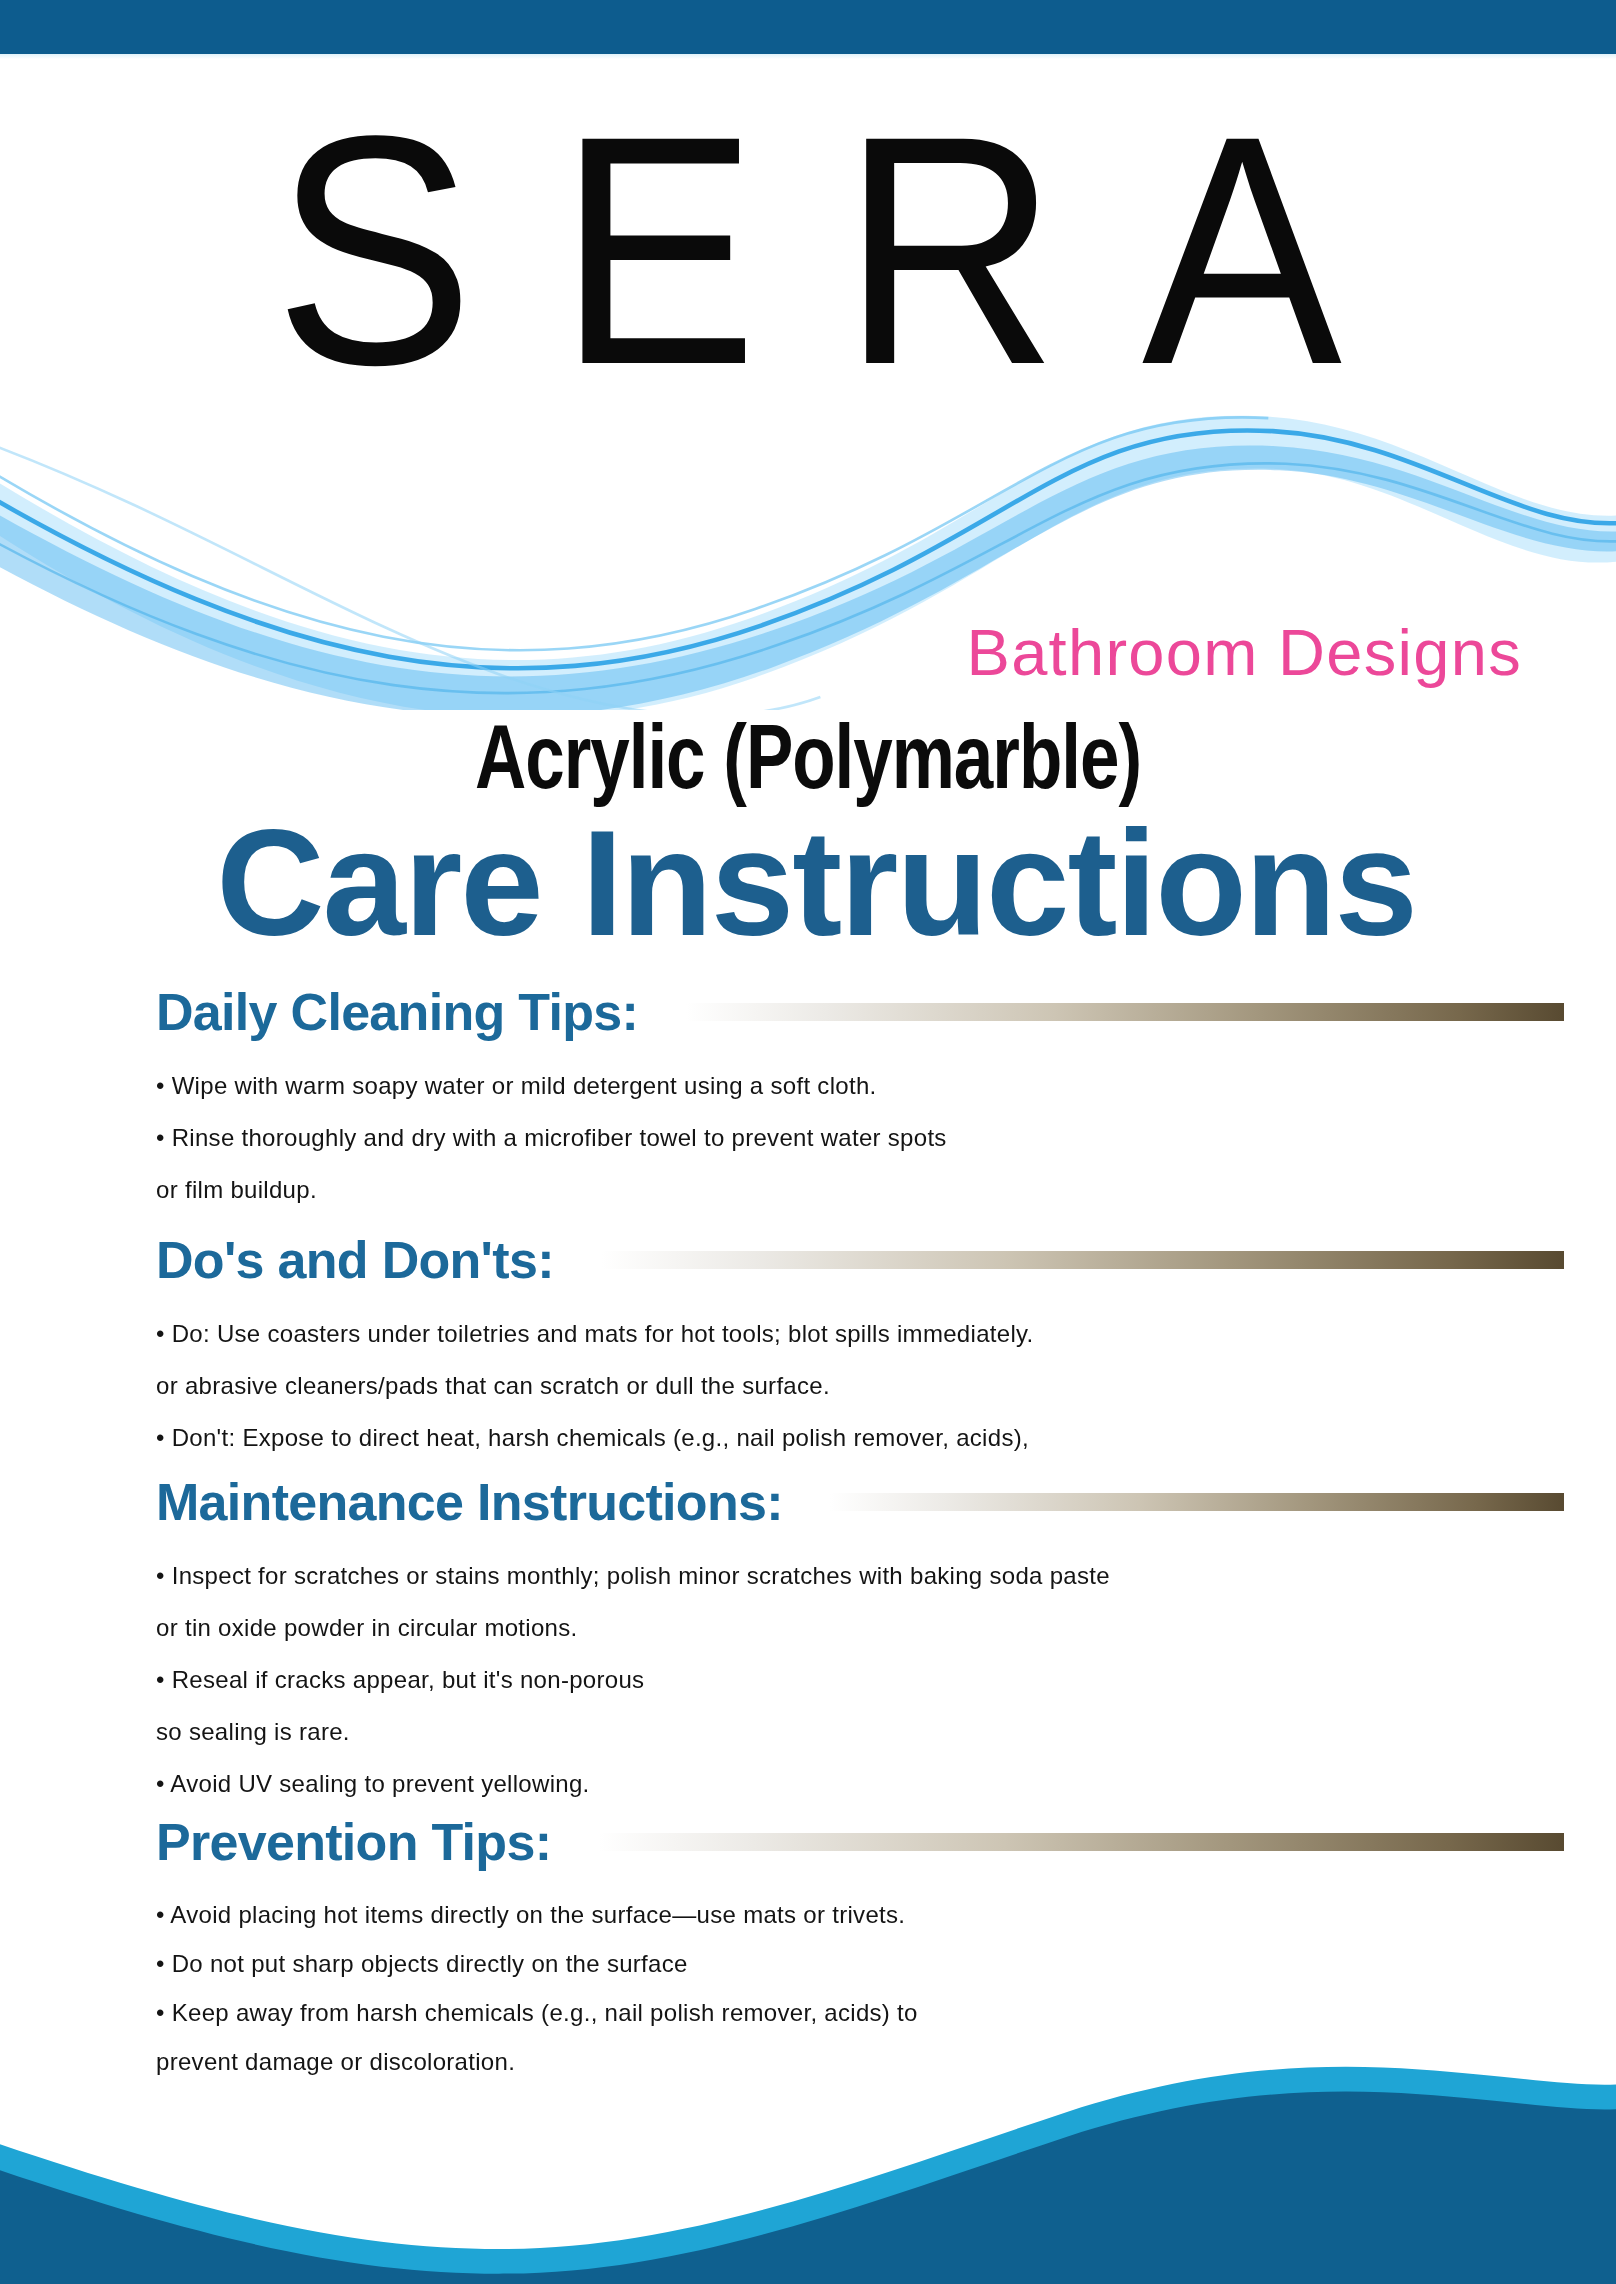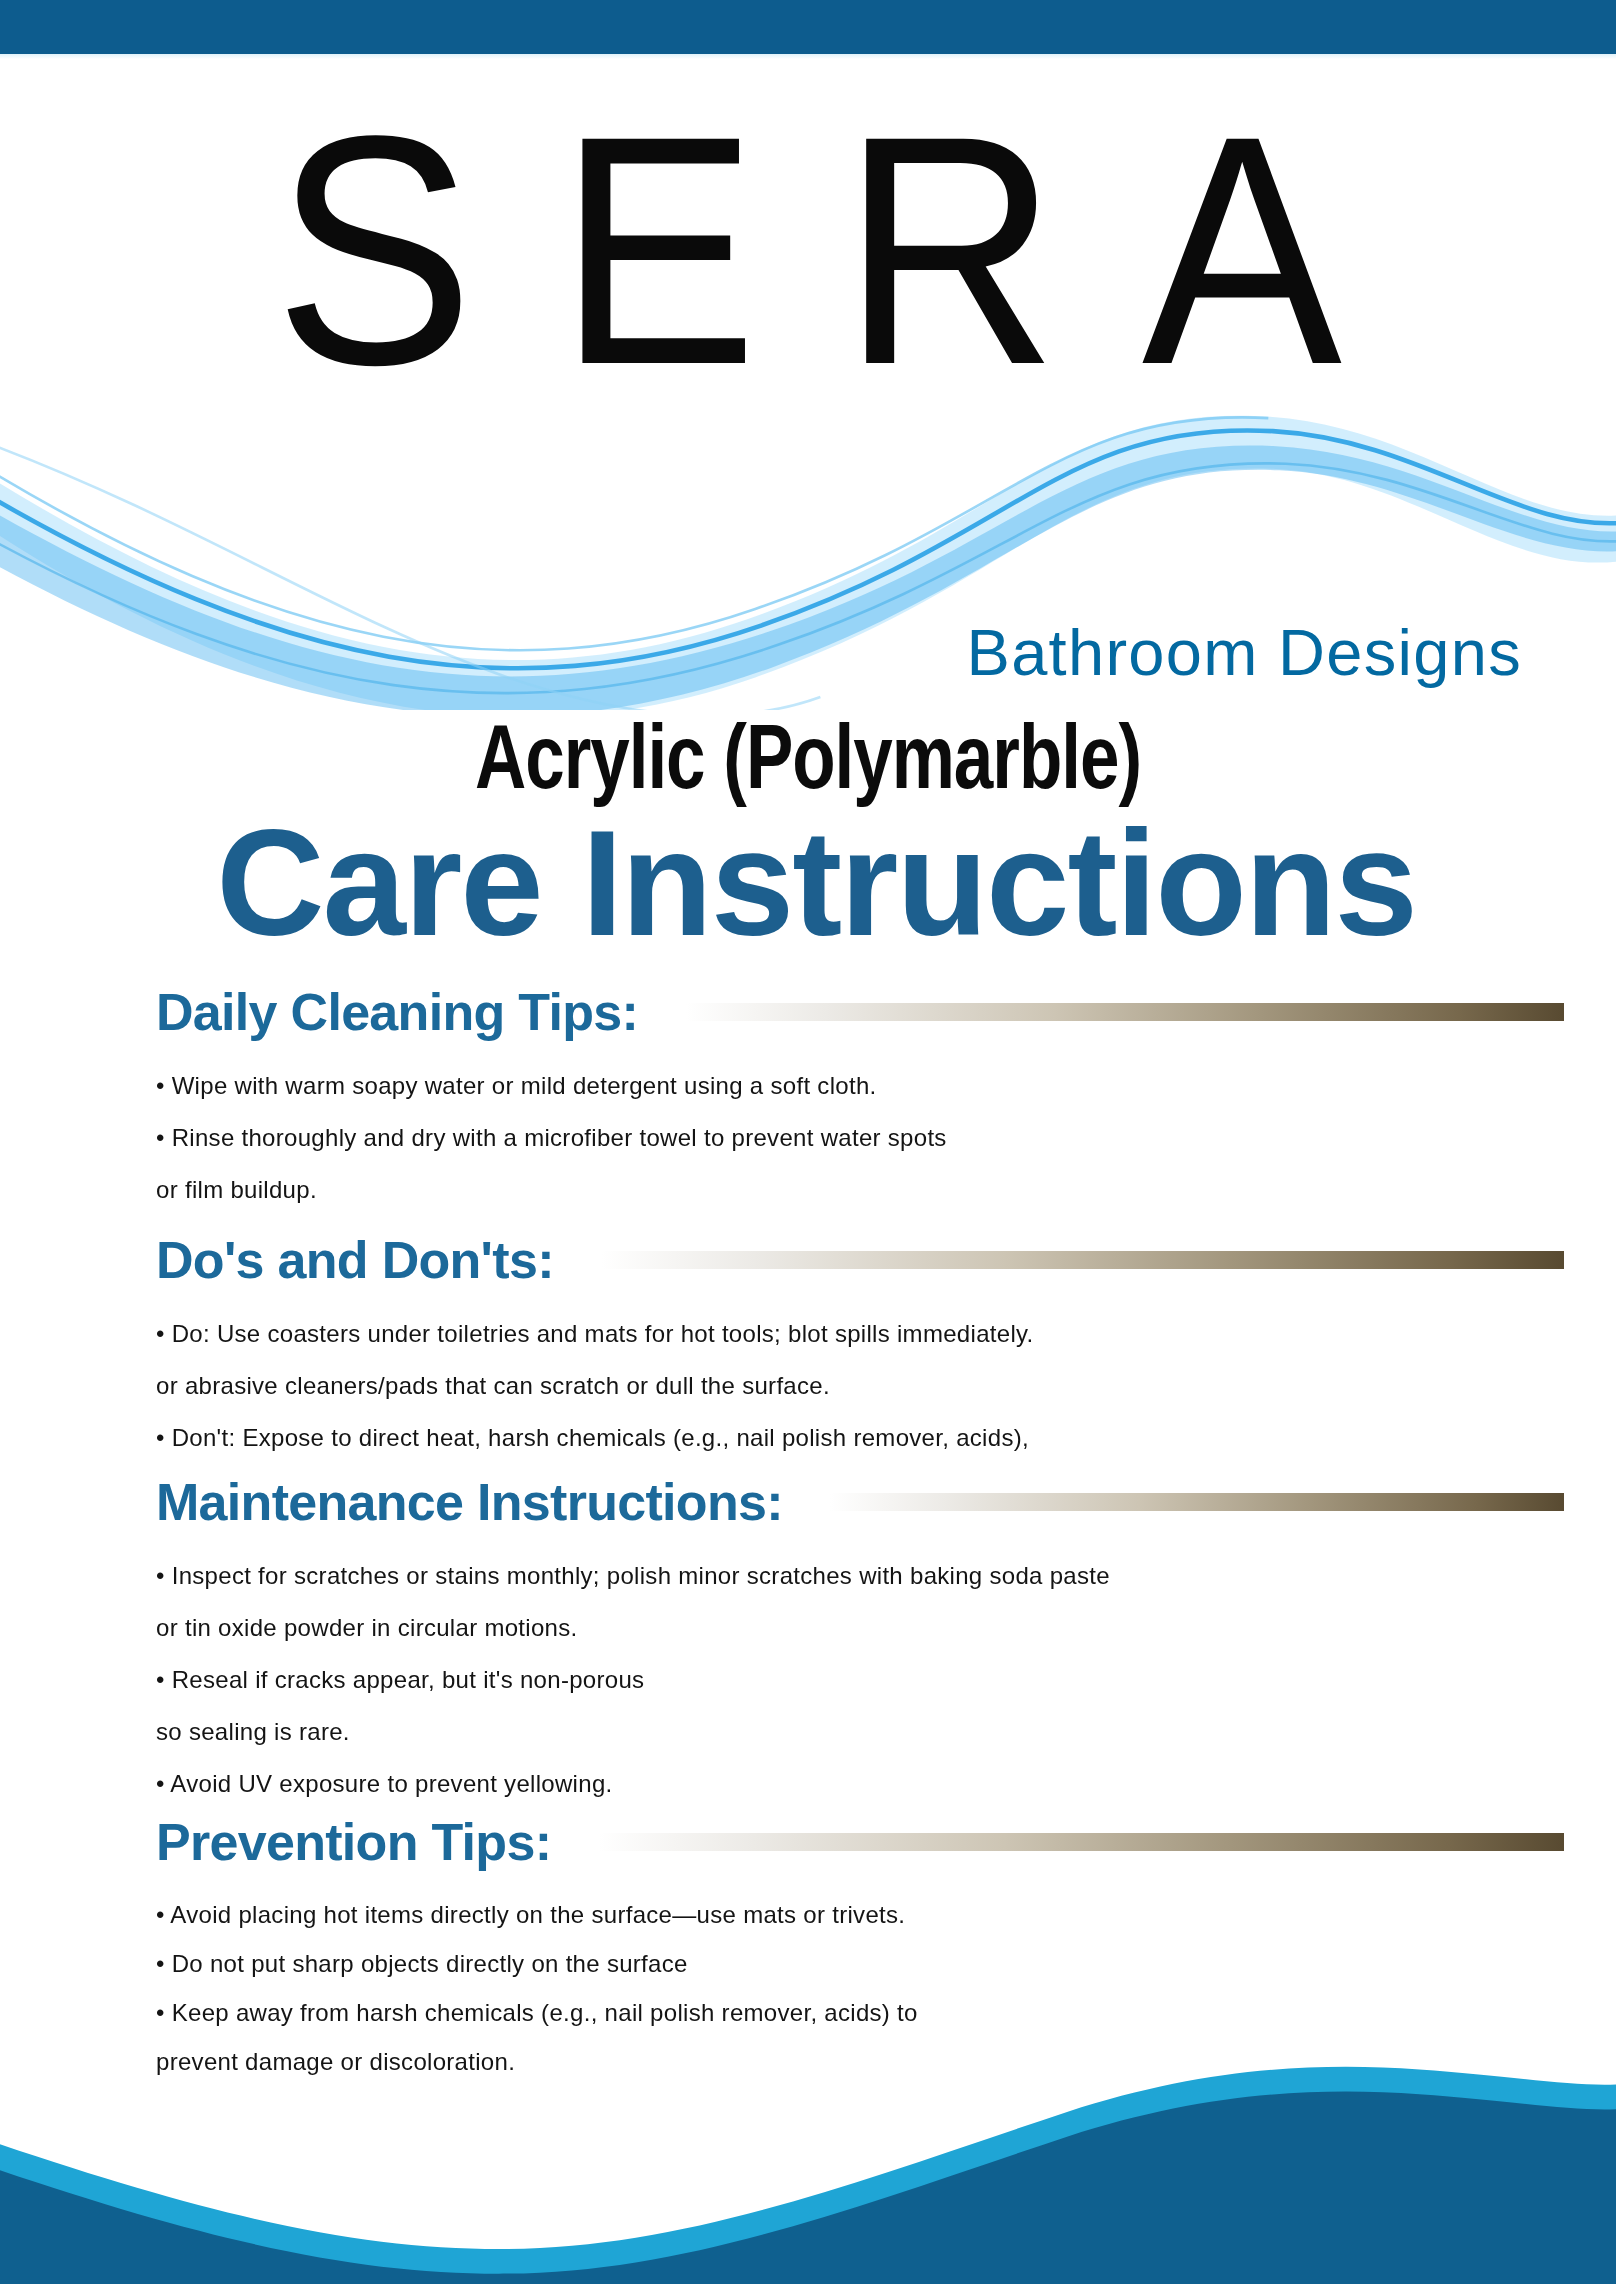--- a/index.html
+++ b/index.html
@@ -32,21 +32,21 @@
   }
   
   .wave-top{
     position:absolute;top:280px;left:0;width:1616px;height:430px;
     pointer-events:none;
   }
   
   .tagline{
     position:absolute;top:620px;right:94px;
     font-size:65px;line-height:1;
-    color:#0369a1;letter-spacing:1.3px;
+    color:#ec4899;letter-spacing:1.3px;
     white-space:nowrap;
   }
   
   .material{
     position:absolute;top:711px;left:0;right:0;
     text-align:center;
     font-size:91px;line-height:1;font-weight:700;
     color:#0b0b0b;letter-spacing:-1.3px;
     transform:scaleX(0.78);transform-origin:center;
     white-space:nowrap;
@@ -148,21 +148,21 @@
     <div class="section sec-3">
       <div class="sec-head-row">
         <div class="sec-heading">Maintenance Instructions:</div>
         <div class="heading-rule"></div>
       </div>
       <div class="sec-lines">
         <div class="care-line">• Inspect for scratches or stains monthly; polish minor scratches with baking soda paste</div>
         <div class="care-line">or tin oxide powder in circular motions.</div>
         <div class="care-line">• Reseal if cracks appear, but it's non-porous</div>
         <div class="care-line">so sealing is rare.</div>
-        <div class="care-line">• Avoid UV exposure to prevent yellowing.</div>
+        <div class="care-line">• Avoid UV sealing to prevent yellowing.</div>
       </div>
     </div>
 
     <div class="section sec-4">
       <div class="sec-head-row">
         <div class="sec-heading">Prevention Tips:</div>
         <div class="heading-rule"></div>
       </div>
       <div class="sec-lines">
         <div class="care-line">• Avoid placing hot items directly on the surface—use mats or trivets.</div>

